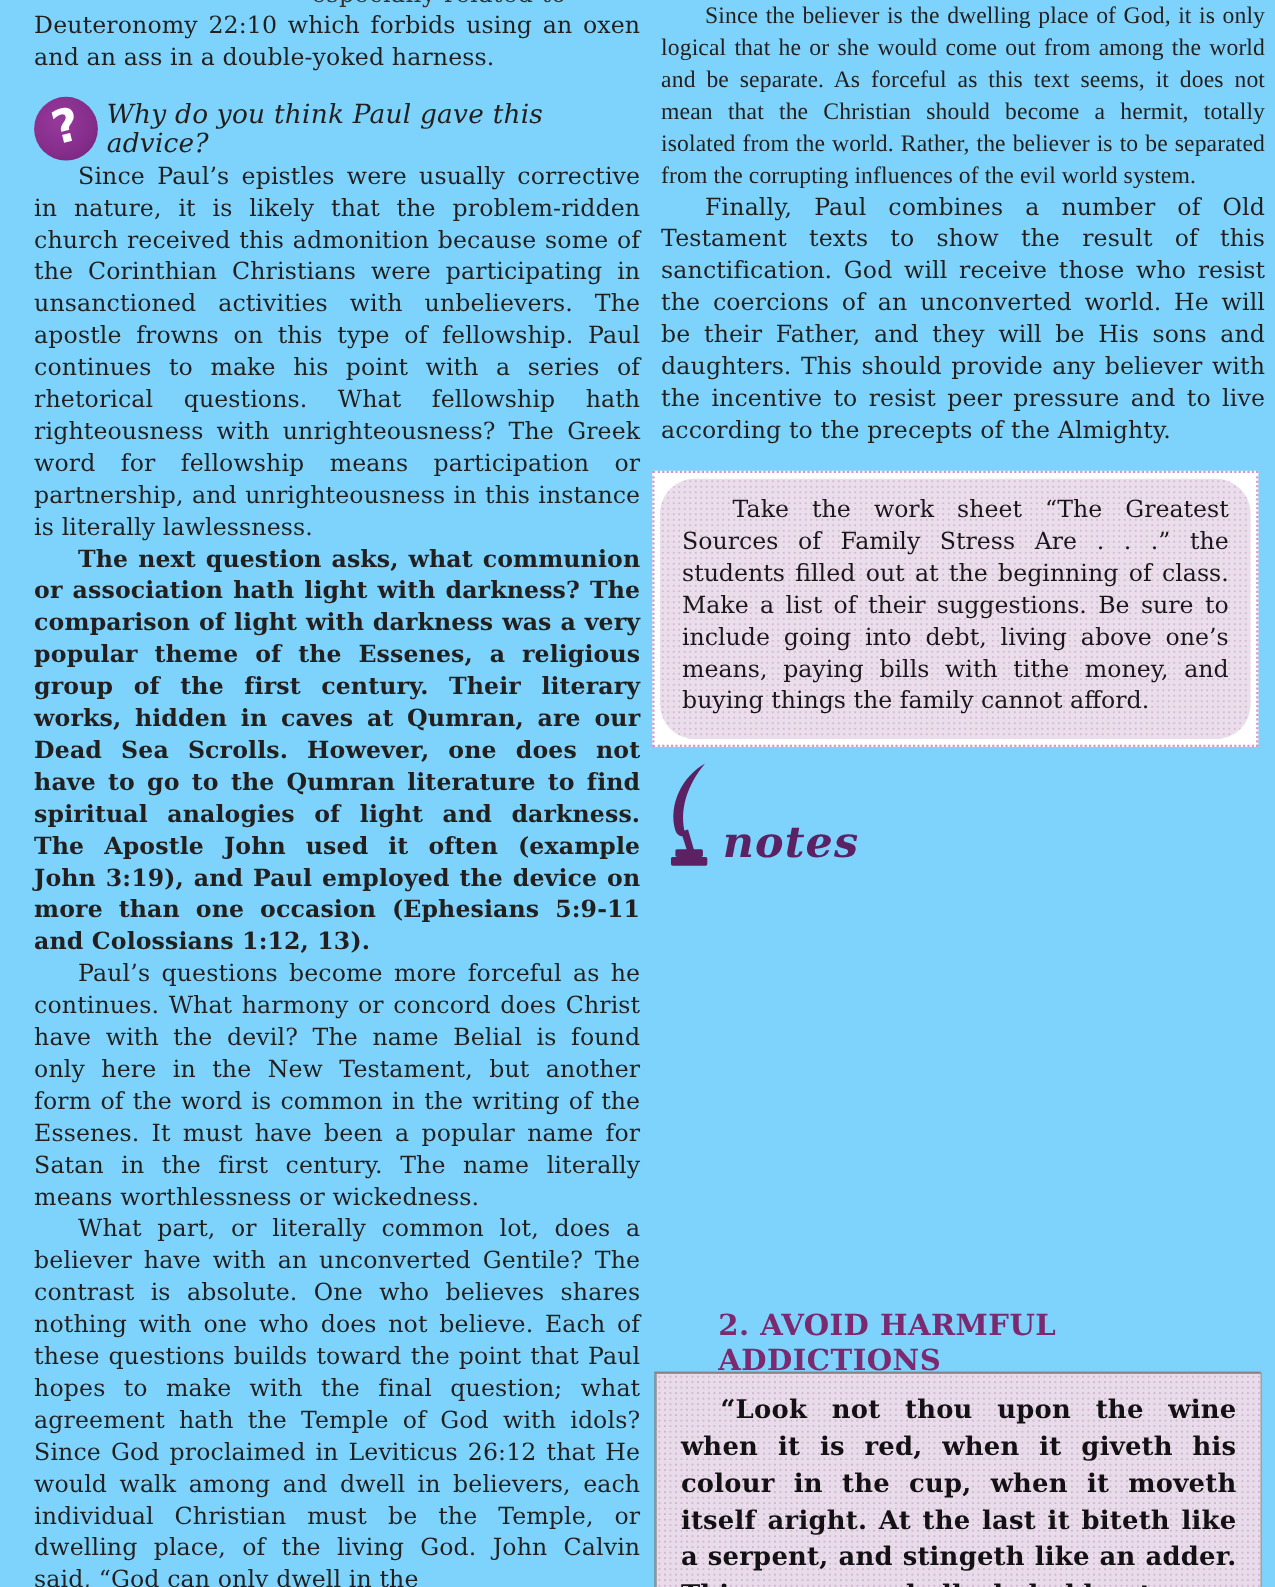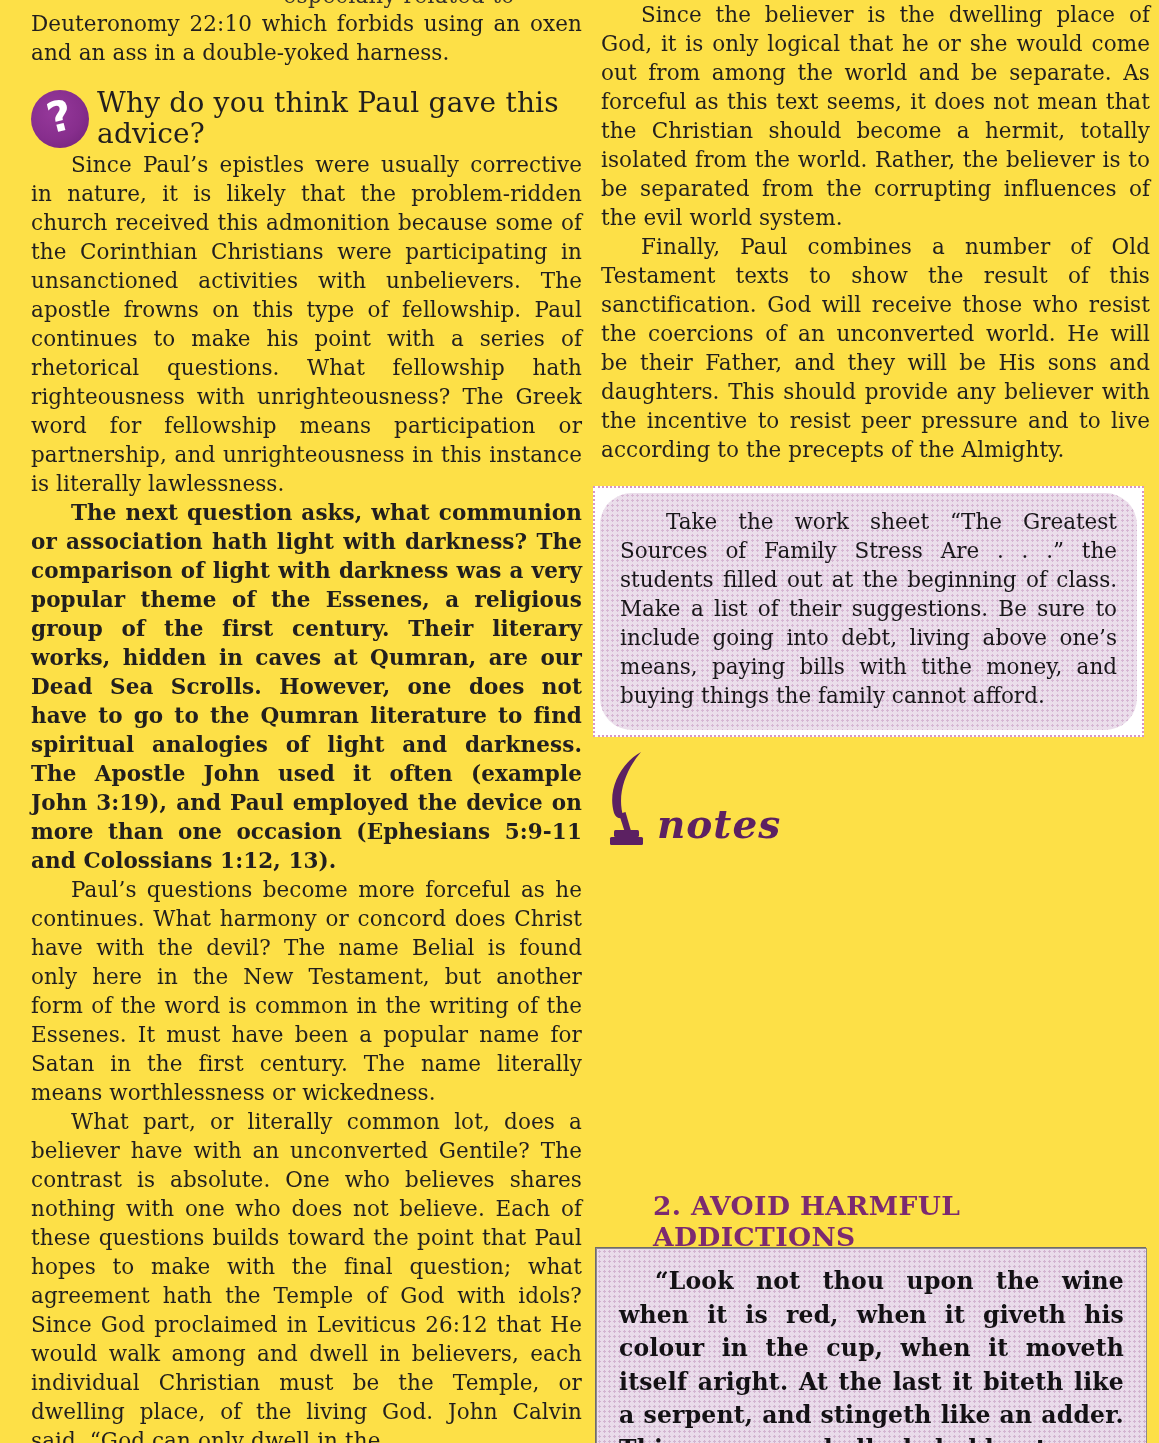--- a/index.html
+++ b/index.html
@@ -1,18 +1,18 @@
 <!DOCTYPE html>
 <html><head>
 <meta charset="utf-8">
 <style>
   html,body{margin:0;padding:0;}
   .page{
     position:relative; width:1159px; height:1443px;
-    background:#fde047; overflow:hidden;
+    background:#7dd3fc; overflow:hidden;
     font-family:"DejaVu Serif","Liberation Serif",serif;
     color:#221f1e;
   }
   .col{position:absolute; top:0; height:1443px;}
   .col-left{left:31px; width:551px;}
   .col-right{left:601px; width:549px;}
 
   p.body{
     margin:0; font-size:21.5px; line-height:29px;
     text-align:justify; letter-spacing:.1px;
@@ -38,21 +38,21 @@
   .q-badge{
     flex:0 0 auto; width:58px; height:58px; border-radius:50%;
     background:radial-gradient(circle at 40% 38%, #96399b 0%, #872e8d 55%, #6f2176 100%);
     display:flex; align-items:center; justify-content:center;
   }
   .q-badge span{
     color:#fff; font-family:"DejaVu Sans","Liberation Sans",sans-serif;
     font-weight:bold; font-size:42px; line-height:1;
     transform:rotate(-14deg) translateY(-2px);
   }
-  .q-text{font-size:28px; line-height:1.1; letter-spacing:.2px;}
+  .q-text{font-size:24px; line-height:1.1; letter-spacing:.2px;font-style:italic;}
 
   
   .activity-box{
     margin-top:22px; margin-left:-8px; width:537px;
     border:2px dotted #d795c6; background:#fff; padding:5px;
   }
   .activity-box .fill{
     background-color:#ebdeeb;
     background-image:radial-gradient(#d6b6d3 1px, rgba(0,0,0,0) 1.3px);
     background-size:5px 5px;
@@ -93,21 +93,21 @@
     background-size:5px 5px;
     padding:16px 22px 30px 22px;
     box-shadow:-1px -1px 0 #6f6b6b;
   }
   .scripture-box p{
     margin:0; font-weight:bold; font-size:23.5px; line-height:33.5px;
     text-align:justify; text-indent:36px; color:#131114;
     letter-spacing:.2px;
   }
 
-  .mt12{margin-top:12px;} .mt14{margin-top:14px;} .mt8{margin-top:8px;}
+  .mt12{margin-top:12px;} .mt14{margin-top:14px;font-family:Liberation Serif, serif;} .mt8{margin-top:8px;}
   .mt16{margin-top:16px;} .mt6{margin-top:6px;font-weight:bold;}
 </style>
 </head>
 <body>
 
 <div class="page">
 
   <div class="col col-left">
 
     <div class="cutline">

